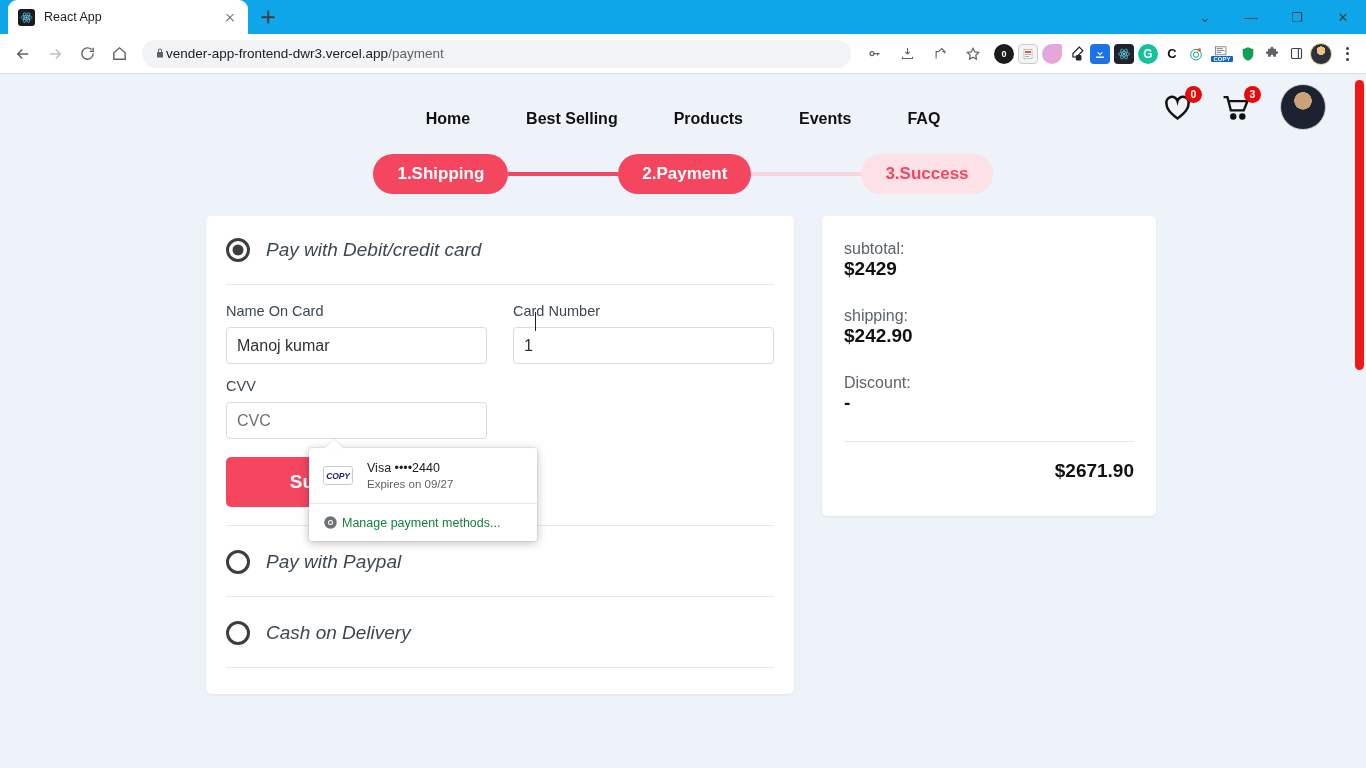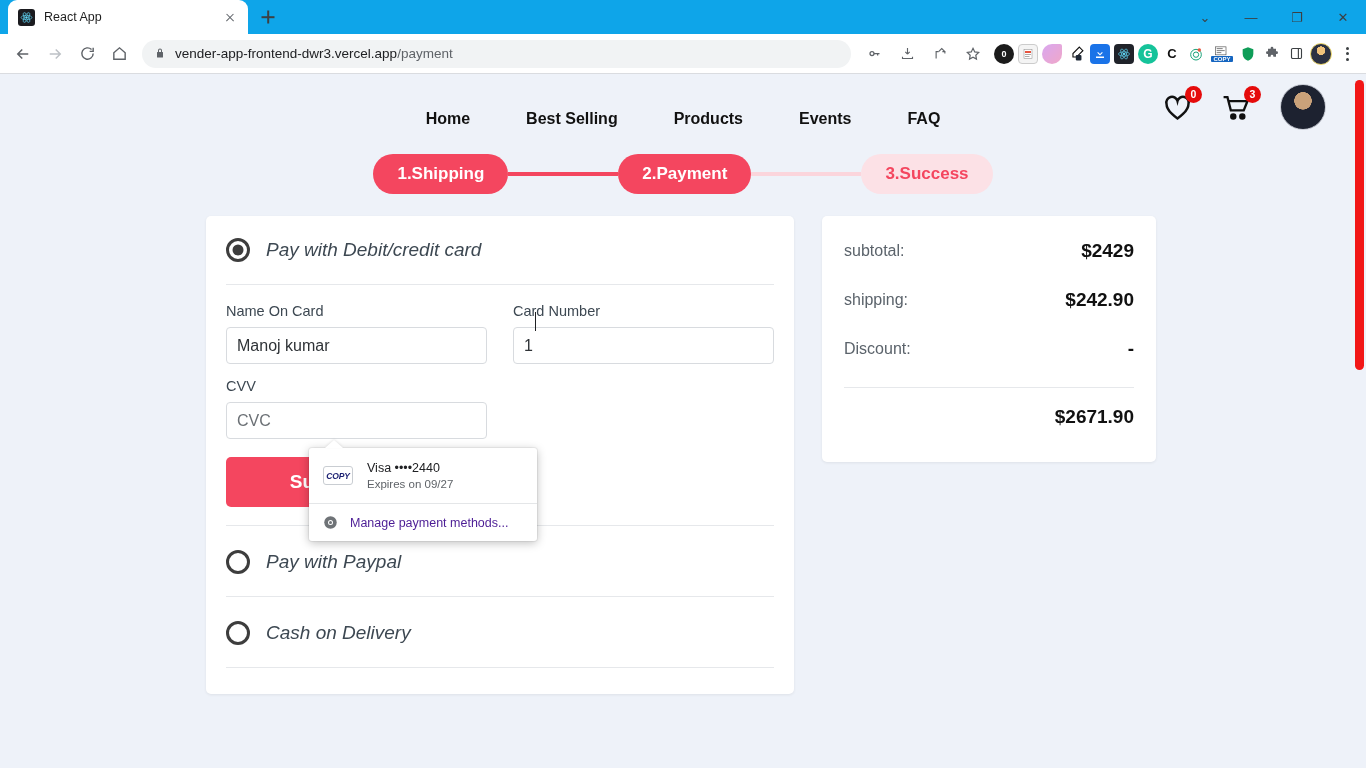--- a/index.html
+++ b/index.html
@@ -62,21 +62,21 @@
     border-bottom: 1px solid #dadce0;
   }
   .nav-btn {
     width: 30px; height: 30px; display: flex;
     align-items: center; justify-content: center;
     color: #5f6368; flex: none;
   }
   .nav-btn.dim { color: #bdc1c6; }
   .omnibox {
     flex: 1; height: 28px; background: #f1f3f4; border-radius: 14px;
-    display: flex; align-items: center; padding: 0 12px; gap: 9px;
+    display: flex; align-items: center; padding: 0 12px; 
     margin: 0 6px; min-width: 0;
   }
   .omnibox-url {
     font-size: 13.5px; color: #202124; white-space: nowrap;
     overflow: hidden; text-overflow: ellipsis;
   }
   .omnibox-url .path { color: #5f6368; }
   .omni-actions { display: flex; align-items: center; gap: 3px; flex: none; }
   .ext-strip { display: flex; align-items: center; gap: 4px; padding-left: 4px; flex: none; }
   .ext {
@@ -228,33 +228,34 @@
   .visa-logo {
     width: 30px; height: 19px; border: 1px solid #c9cdd2; border-radius: 3px;
     background: #fff; display: flex; align-items: center; justify-content: center;
     font-size: 8.5px; font-weight: bold; color: #1a1f71;
     font-style: italic; letter-spacing: -.2px; flex: none;
   }
   .af-card-line { font-size: 12.5px; color: #202124; }
   .af-card-sub { font-size: 11.5px; color: #5f6368; margin-top: 3px; }
   .af-sep { height: 1px; background: #e4e6e8; }
   .af-manage {
-    display: flex; align-items: center; gap: 12px; padding: 11px 14px;
-    font-size: 12.5px; color: #4c1d95;
+    display: flex; align-items: center; gap: 4px; padding: 11px 14px;
+    font-size: 12.5px; color: #15803d;
   }
   .chrome-dot { width: 15px; height: 15px; flex: none; }
 
   
   .summary {
     width: 334px; background: #fff; border-radius: 5px;
     box-shadow: 0 1px 3px rgba(0,0,0,.07); padding: 24px 22px 34px 22px;
   }
   .sum-row {
-    display: flex; justify-content: space-between; align-items: center;
+    display: flex; justify-content: space-between; align-items: flex-start;
     margin-bottom: 27px;
+    flex-direction: column;
   }
   .sum-label { font-size: 16px; color: #5b636b; }
   .sum-value { font-size: 19px; color: #111; font-weight: bold; }
   .sum-rule { height: 1px; background: #e6e8eb; margin-bottom: 18px; }
   .sum-total { text-align: right; font-size: 19px; color: #111; font-weight: bold; }
 
   
   .page-scrollbar {
     position: absolute; right: 0; top: 0; width: 15px; height: 694px;
     background: #eef2f9;

